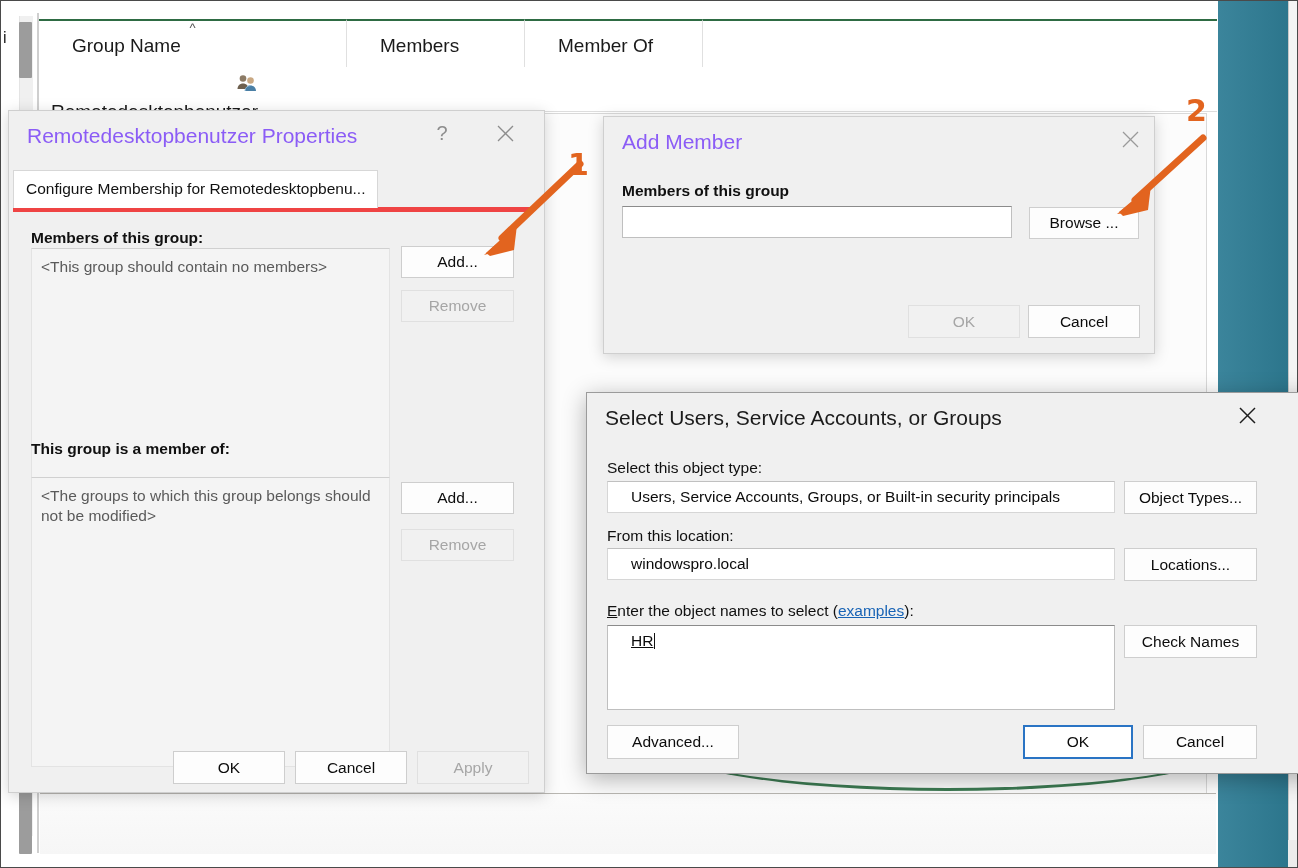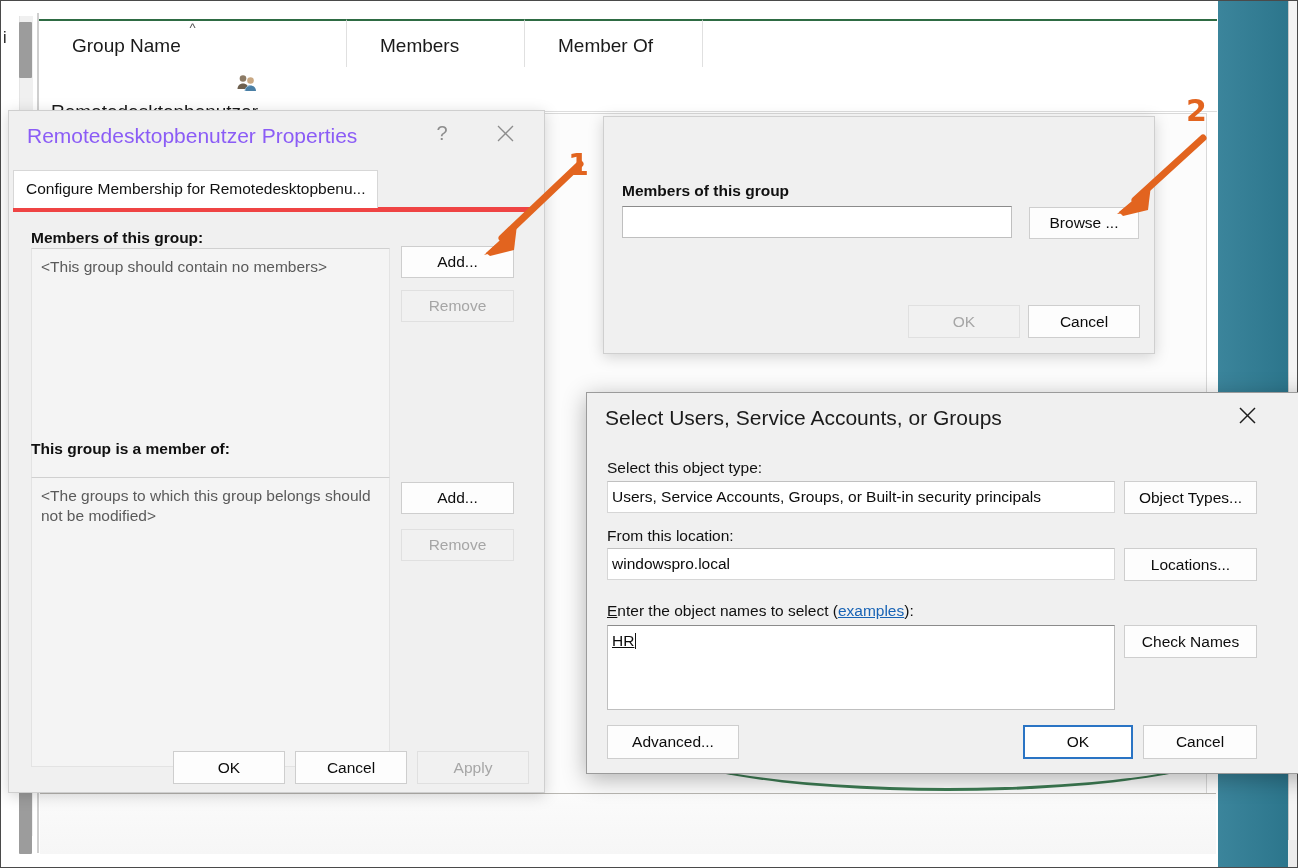--- a/index.html
+++ b/index.html
@@ -309,21 +309,21 @@
   }
 
   .textbox {
     position: absolute;
     background: #ffffff;
     border: 1px solid #bfbfbf;
     border-top-color: #8b8b8b;
     box-sizing: border-box;
     font-size: 15.5px;
     color: #0b0b0b;
-    padding: 6px 4px;
+    padding: 6px 23px;
     overflow: hidden;
   }
   .textbox.readonlyish {
     border: 1px solid #d6d6d6;
     border-top-color: #c0c0c0;
   }
   .textbox .caret {
     display: inline-block;
     width: 1px;
     height: 16px;
@@ -452,20 +452,29 @@
     <div class="btn" style="left:392px; top:371px; width:113px; height:32px;">Add...</div>
     <div class="btn disabled" style="left:392px; top:418px; width:113px; height:32px;">Remove</div>
 
     <div class="btn" style="left:164px; top:640px; width:112px; height:33px;">OK</div>
     <div class="btn" style="left:286px; top:640px; width:112px; height:33px;">Cancel</div>
     <div class="btn disabled" style="left:408px; top:640px; width:112px; height:33px;">Apply</div>
   </div>
 
   <div class="dialog inactive" style="left:603px; top:116px; width:552px; height:238px;">
 
+    <div class="dlg-title inactive">
+      <div class="t">Add Member</div>
+      <div class="titlebtn" style="left:503px;">
+        <svg width="17" height="17" viewBox="0 0 17 17">
+          <line x1="1" y1="1" x2="16" y2="16" stroke="#9a9a9a" stroke-width="1.3"></line>
+          <line x1="16" y1="1" x2="1" y2="16" stroke="#9a9a9a" stroke-width="1.3"></line>
+        </svg>
+      </div>
+    </div>
 
     <div class="lbl lbl-title" style="left:18px; top:65px;">Members of this group</div>
 
     <div class="textbox" style="left:18px; top:89px; width:390px; height:32px;"></div>
 
     <div class="btn" style="left:425px; top:90px; width:110px; height:32px;">Browse ...</div>
 
     <div class="btn disabled" style="left:304px; top:188px; width:112px; height:33px;">OK</div>
     <div class="btn" style="left:424px; top:188px; width:112px; height:33px;">Cancel</div>
   </div>

